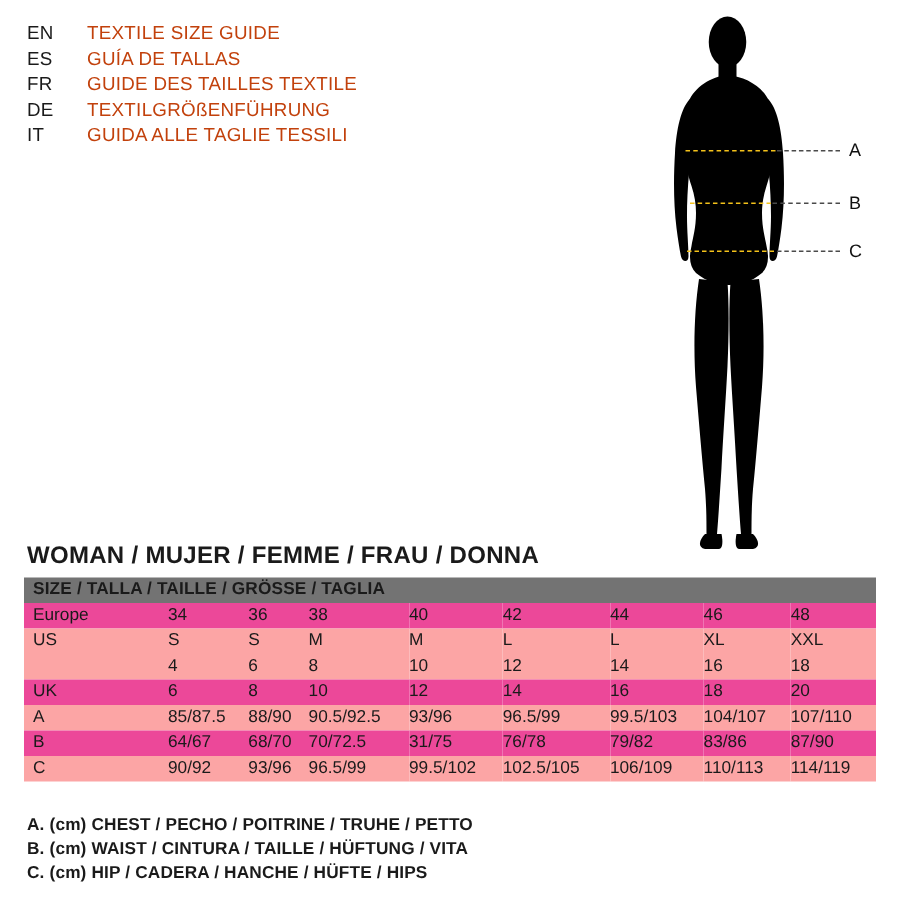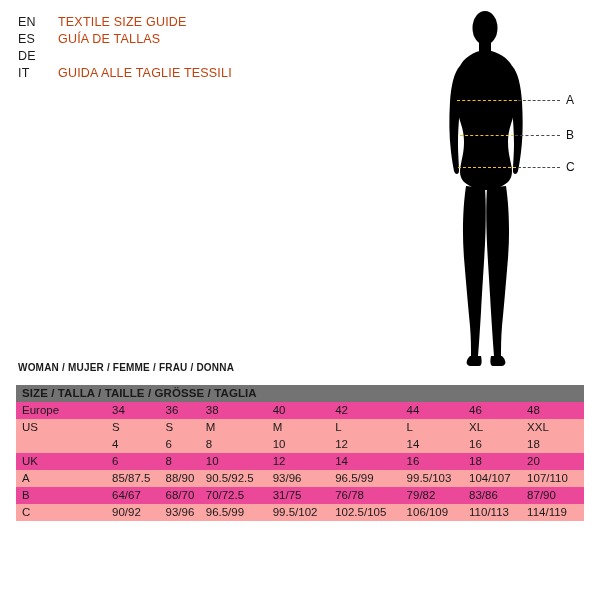--- a/index.html
+++ b/index.html
@@ -71,21 +71,21 @@
     font-size: 12px;
     color: #111;
     font-family: "Liberation Sans", sans-serif;
   }
 
   
   .woman-title {
     position: absolute;
     left: 18px;
     top: 362px;
-    font-size: 10px;
+    font-size: 16px;
     font-weight: bold;
     letter-spacing: 0.2px;
   }
 
   table.size-table {
     position: absolute;
     left: 16px;
     top: 385px;
     width: 568px;
     border-collapse: collapse;
@@ -136,21 +136,26 @@
   <div class="lang-block">
     <div class="lang-row">
       <span class="lang-code">EN</span>
       <span class="lang-text">TEXTILE SIZE GUIDE</span>
     </div>
     <div class="lang-row">
       <span class="lang-code">ES</span>
       <span class="lang-text">GUÍA DE TALLAS</span>
     </div>
     <div class="lang-row">
+      <span class="lang-code">FR</span>
+      <span class="lang-text">GUIDE DES TAILLES TEXTILE</span>
+    </div>
+    <div class="lang-row">
       <span class="lang-code">DE</span>
+      <span class="lang-text">TEXTILGRÖßENFÜHRUNG</span>
     </div>
     <div class="lang-row">
       <span class="lang-code">IT</span>
       <span class="lang-text">GUIDA ALLE TAGLIE TESSILI</span>
     </div>
   </div>
 
   <div class="figure-wrap">
     <svg class="figure-svg" width="160" height="370" viewBox="0 0 160 370">
       <g fill="#000000">
@@ -316,14 +321,19 @@
         <td class="cell-val">96.5/99</td>
         <td class="cell-val">99.5/102</td>
         <td class="cell-val">102.5/105</td>
         <td class="cell-val">106/109</td>
         <td class="cell-val">110/113</td>
         <td class="cell-val">114/119</td>
       </tr>
     </tbody>
   </table>
 
+  <div class="footnotes">
+    <div class="footnote">A. (cm) CHEST / PECHO / POITRINE / TRUHE / PETTO</div>
+    <div class="footnote">B. (cm) WAIST / CINTURA / TAILLE / HÜFTUNG / VITA</div>
+    <div class="footnote">C. (cm) HIP / CADERA / HANCHE / HÜFTE / HIPS</div>
+  </div>
 
 </div>
 
 </body></html>

